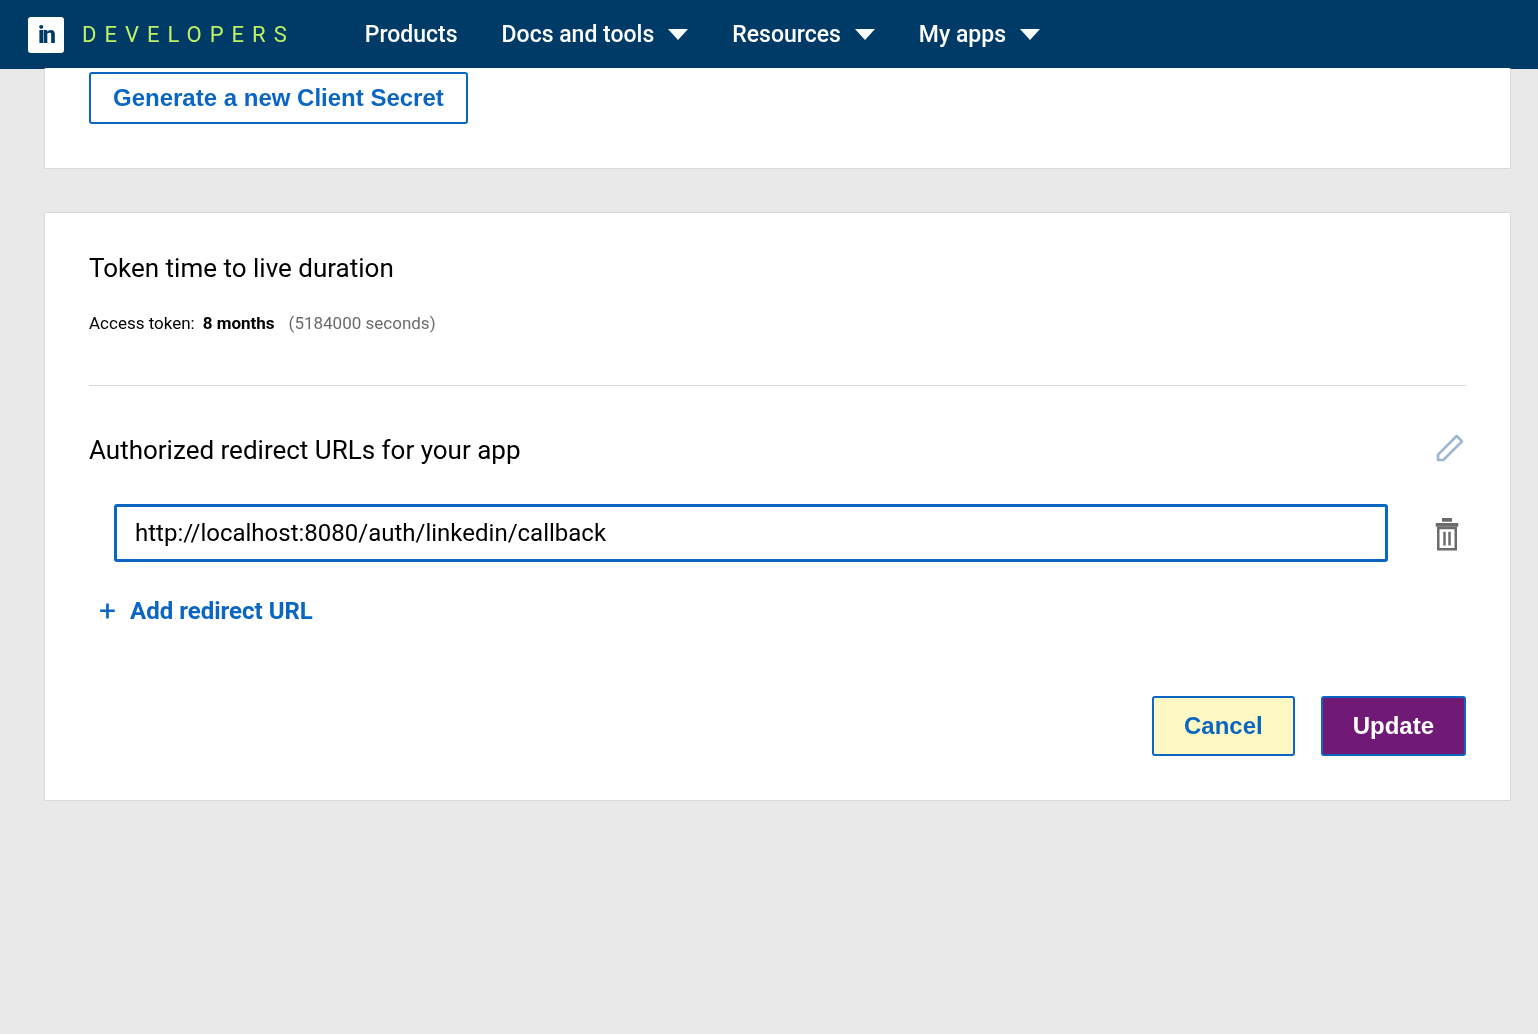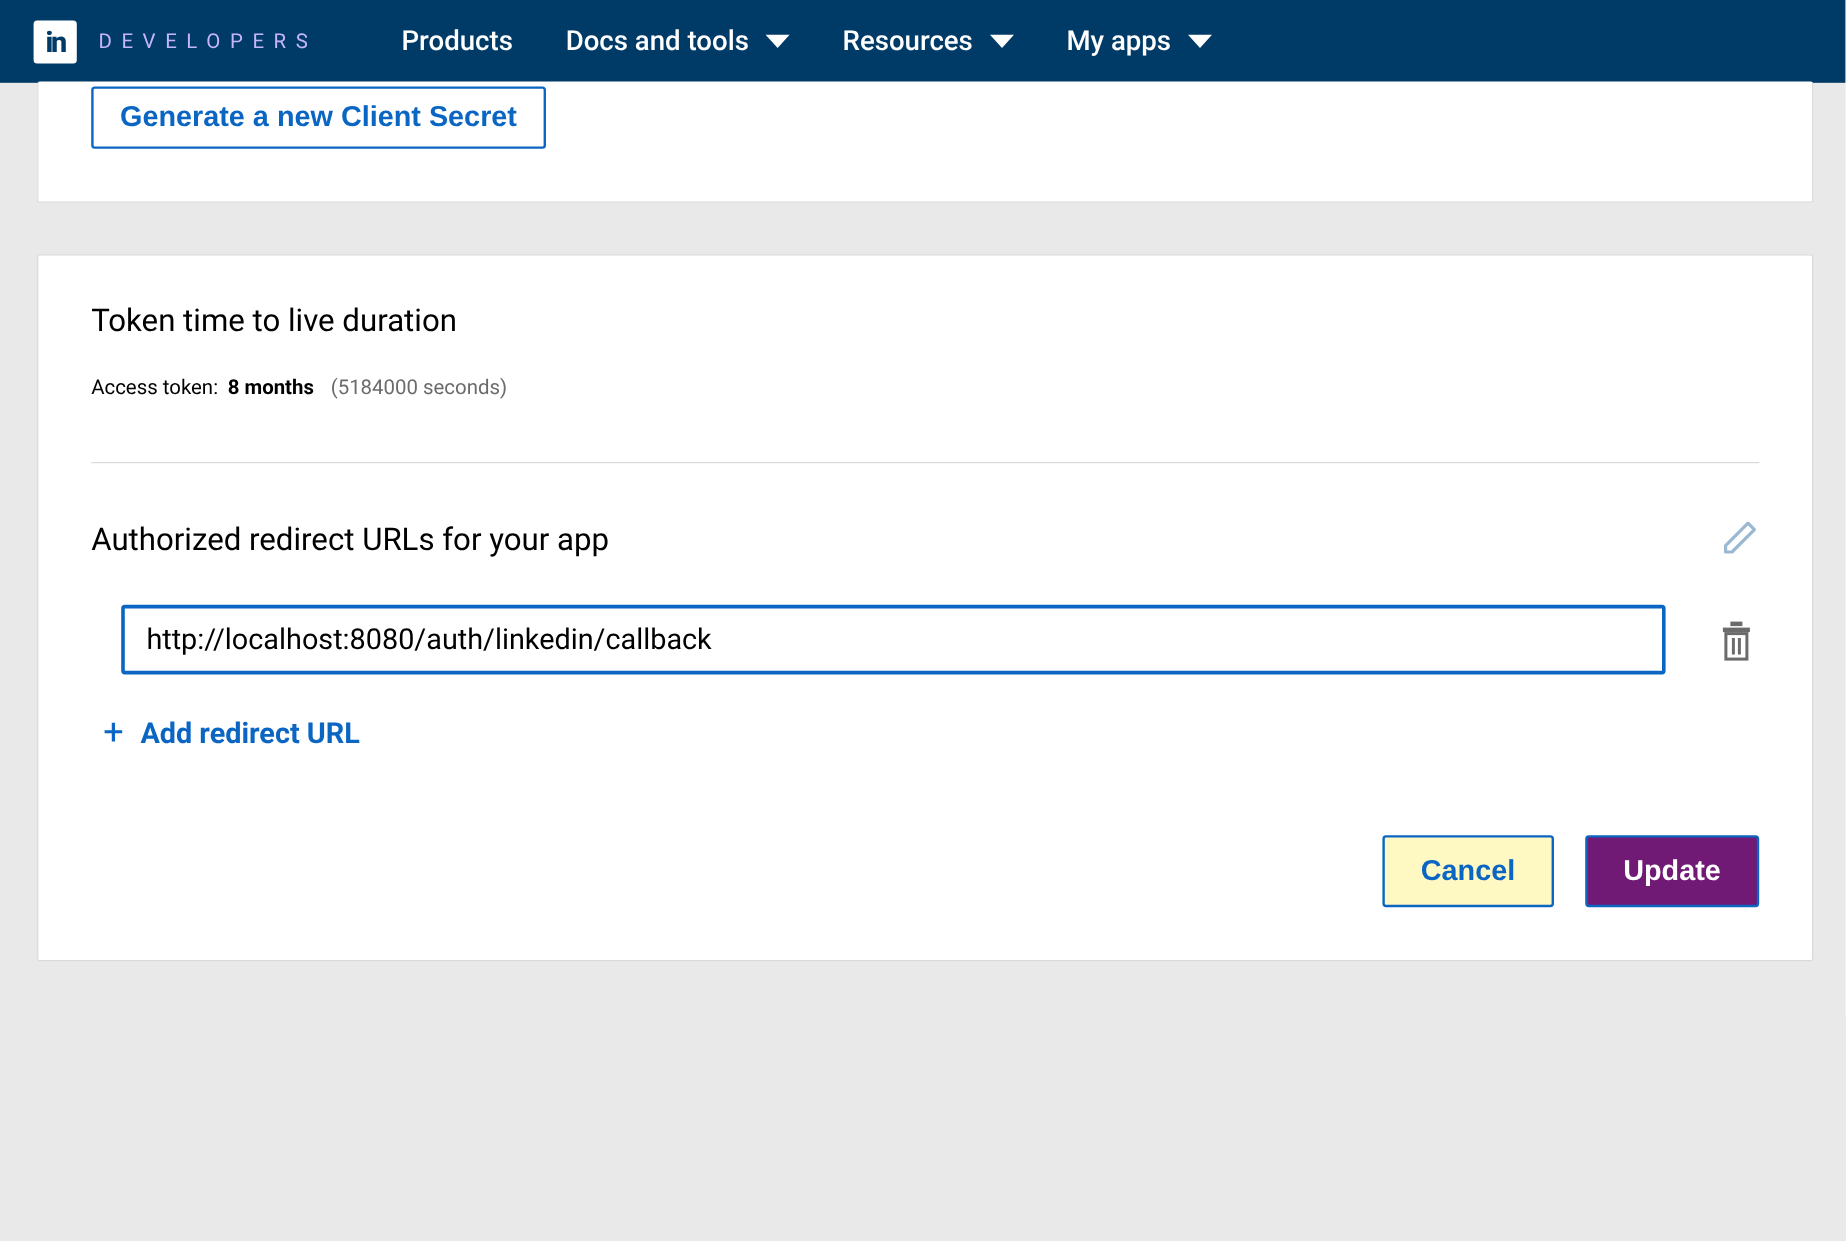--- a/index.html
+++ b/index.html
@@ -30,22 +30,22 @@
     border-radius: 3px;
     display: flex;
     align-items: center;
     justify-content: center;
     color: #003a66;
     font-weight: 800;
     font-size: 24px;
     letter-spacing: -2px;
   }
   .logo-text {
-    color: #c4b5fd;
-    font-size: 17px;
+    color: #bef264;
+    font-size: 22px;
     letter-spacing: 8px;
     font-weight: 400;
   }
   .nav-menu {
     display: flex;
     gap: 44px;
     margin-left: 38px;
   }
   .nav-item {
     color: #fff;
@@ -56,21 +56,21 @@
     gap: 14px;
     cursor: pointer;
   }
   .caret-down {
     width: 0; height: 0;
     border-left: 10px solid transparent;
     border-right: 10px solid transparent;
     border-top: 11px solid #fff;
   }
   .page {
-    padding: 0 27px 40px 31px;
+    padding: 0 27px 40px 44px;
   }
   .card {
     background: #fff;
     border: 1px solid #d9d9d9;
     border-radius: 2px;
     margin-top: 0;
   }
   .card.first {
     margin-top: 0;
     padding: 0 44px 44px 44px;

